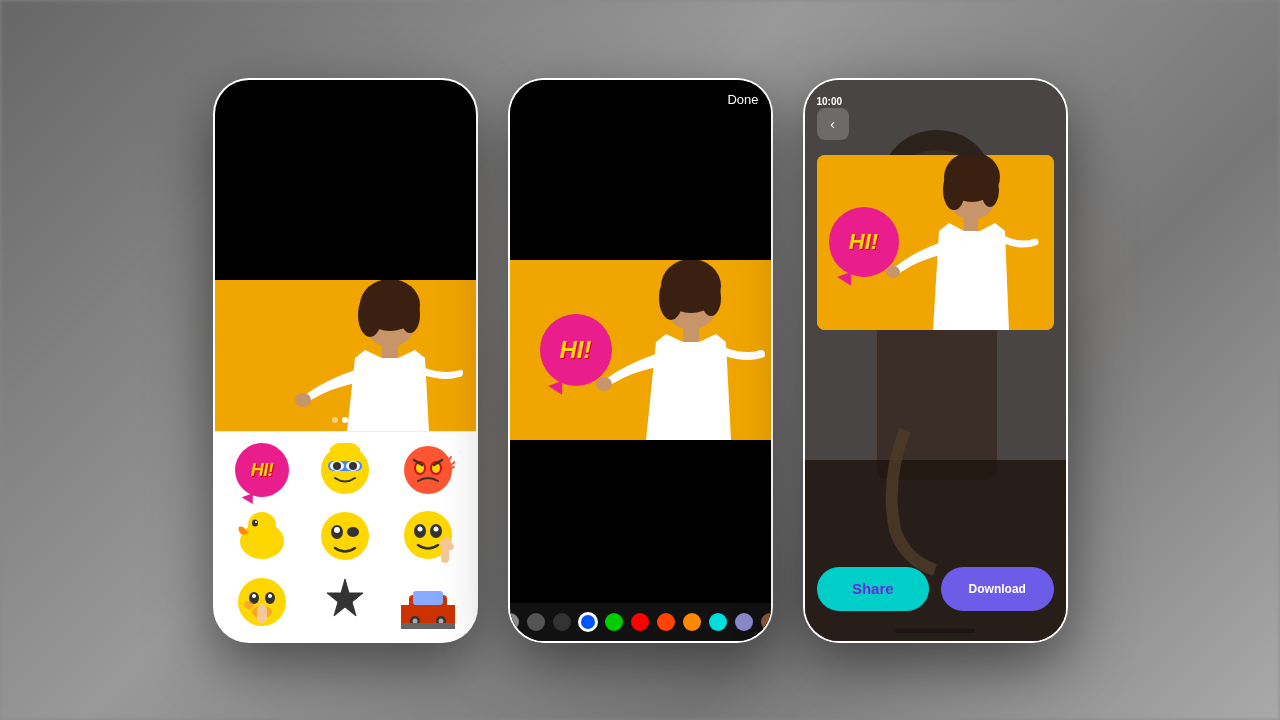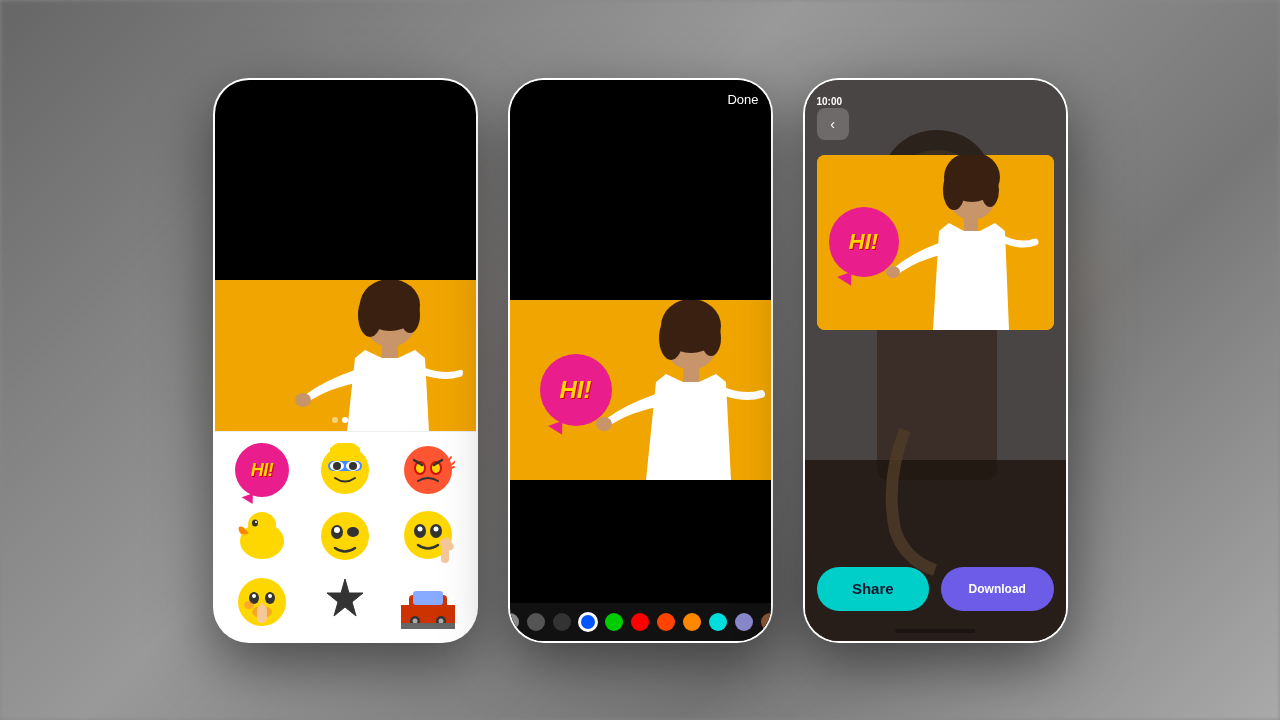--- a/index.html
+++ b/index.html
@@ -173,21 +173,21 @@
     .phone-2-content {
       width: 100%;
       height: 100%;
       display: flex;
       flex-direction: column;
       background: #111;
     }
 
     .phone-2-top {
       background: #000;
-      height: 220px;
+      height: 180px;
       flex-shrink: 0;
       position: relative;
     }
 
     .done-btn {
       position: absolute;
       top: 12px;
       right: 12px;
       color: white;
       font-size: 13px;
@@ -385,21 +385,21 @@
       gap: 12px;
       z-index: 10;
     }
 
     .share-btn {
       flex: 1;
       height: 44px;
       background: #00CEC9;
       border: none;
       border-radius: 22px;
-      color: #0f172a;
+      color: #6d28d9;
       font-size: 15px;
       font-weight: 600;
       cursor: pointer;
       display: flex;
       align-items: center;
       justify-content: center;
     }
 
     .download-btn {
       flex: 1;

